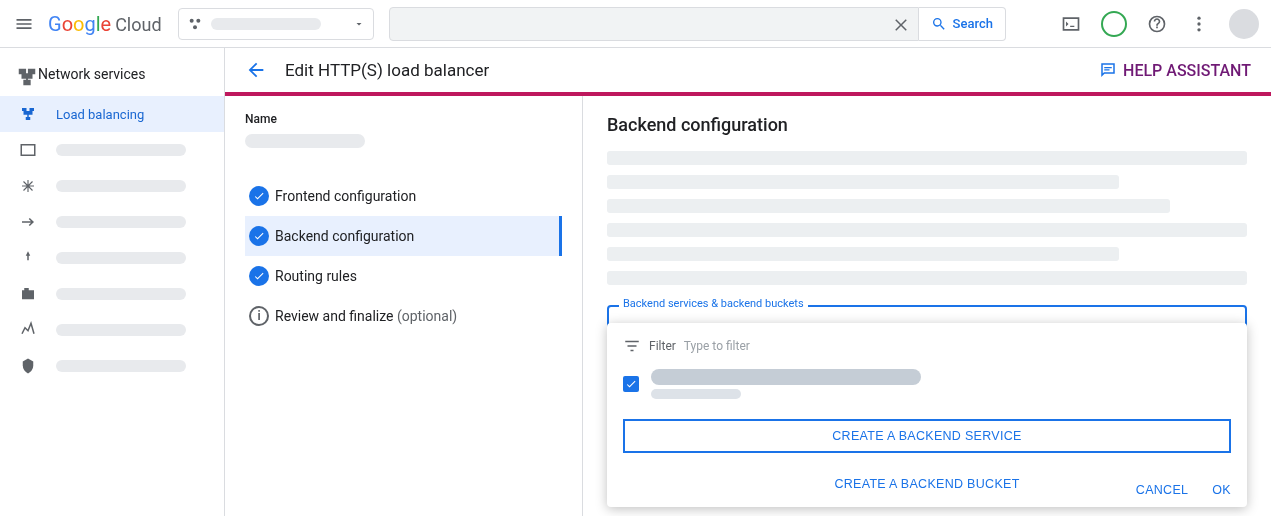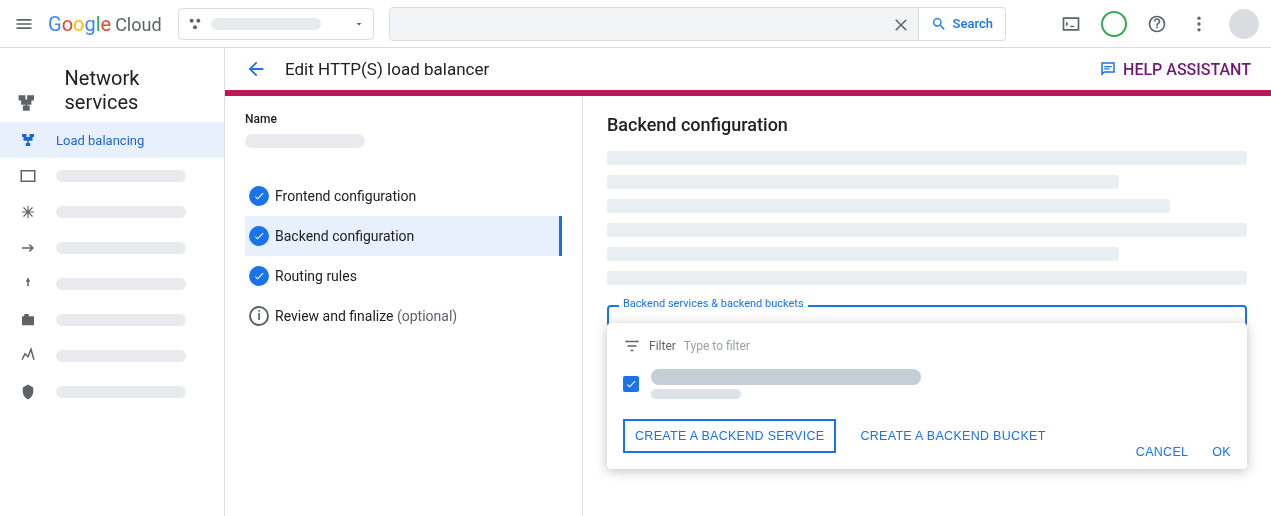--- a/index.html
+++ b/index.html
@@ -51,34 +51,34 @@
     .top-right .icon-btn{ width:24px; height:24px; display:flex; align-items:center; justify-content:center; cursor:pointer;}
     .green-ring{ width:26px; height:26px; border-radius:50%; border:2px solid #34a853;}
     .avatar{ width:30px; height:30px; border-radius:50%; background:#dadce0;}
 
     
     .main { display:flex; height:calc(100% - 48px);}
     .sidebar{
       width:228px; border-right:1px solid #dadce0; padding-top:10px;
     }
     .sidebar-title{
-      display:flex; align-items:flex-end; gap:28px; padding:8px 16px; font-size:20px; font-weight:400;
+      display:flex; align-items:flex-start; gap:0; padding:8px 16px; font-size:14px; font-weight:400;
     }
     .side-item{
       display:flex; align-items:center; gap:18px;
       height:36px; padding:0 18px; cursor:pointer; font-size:13px;
     }
     .side-item .side-ph{ width:130px; height:12px; background:#e8eaed; border-radius:6px;}
     .side-item.active{ background:#e8f0fe; color:#1967d2;}
     .side-item.active svg path{ fill:#1967d2;}
     .side-icon{width:20px; height:20px; display:flex;align-items:center;justify-content:center;}
 
     .content{ flex:1; display:flex; flex-direction:column;}
     .content-header{
-      display:flex; align-items:center; height:48px; padding:0 20px; border-bottom:6px solid #be185d;
+      display:flex; align-items:center; height:48px; padding:0 20px; border-bottom:4px solid #be185d;
     }
     .back-arrow{ width:24px; height:24px; margin-right:16px; color:#1a73e8; cursor:pointer; display:flex; align-items:center;}
     .content-title{ font-size:17px;}
     .help-assistant{ margin-left:auto; display:flex; align-items:center; gap:6px; color:#701a75; font-weight:500; cursor:pointer; font-size:16px;}
 
     .content-body{ display:flex; flex:1; overflow:hidden;}
 
     .left-panel{ width:358px; border-right:1px solid #dadce0; padding:16px 20px;}
     .left-panel .label{ font-size:12px; font-weight:500; margin-bottom:8px;}
     .name-ph{ width:120px; height:14px; background:#e8eaed; border-radius:7px; margin-bottom:28px;}
@@ -109,21 +109,21 @@
       background:#fff; box-shadow:0 2px 12px rgba(0,0,0,0.25); border-radius:4px;
       padding:8px 0 12px 0; z-index:2;
     }
     .filter-row{ display:flex; align-items:center; gap:8px; padding:6px 16px; font-size:12px; color:#5f6368;}
     .filter-row .hint{ color:#9aa0a6;}
     .option-row{ display:flex; align-items:center; gap:12px; padding:8px 16px;}
     .checkbox{ width:16px; height:16px; border-radius:2px; background:#1a73e8; display:flex; align-items:center; justify-content:center;}
     .opt-ph-stack{display:flex; flex-direction:column; gap:4px;}
     .opt-ph1{ width:270px; height:16px; background:#c5cdd6; border-radius:8px;}
     .opt-ph2{ width:90px; height:10px; background:#dde2e8; border-radius:5px;}
-    .action-row{ display:flex; gap:24px; padding:12px 16px 4px 16px;}
+    .action-row{ display:flex; gap:24px; padding:12px 16px 4px 16px;flex-direction:column;}
     .btn-outlined{ border:2px solid #1a73e8; color:#1a73e8; background:#fff; padding:8px 10px; font-size:12.5px; font-weight:500; cursor:pointer; letter-spacing:.3px;}
     .btn-text{ color:#1a73e8; background:none; border:none; font-size:12.5px; font-weight:500; cursor:pointer; letter-spacing:.3px;}
     .dialog-actions{ position:absolute; right:16px; bottom:10px; display:flex; gap:24px;}
     .hidden-b{ position:absolute; left:0; top:52px; font-size:16px; font-weight:500;}
     svg{display:block}
   </style>
 </head>
 <body>
 
 <div class="topbar">

